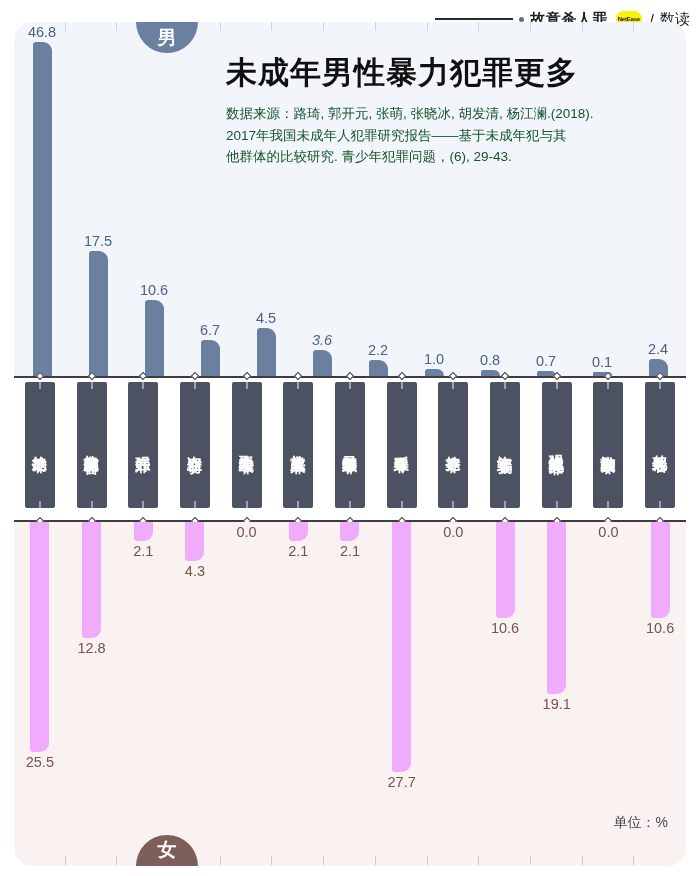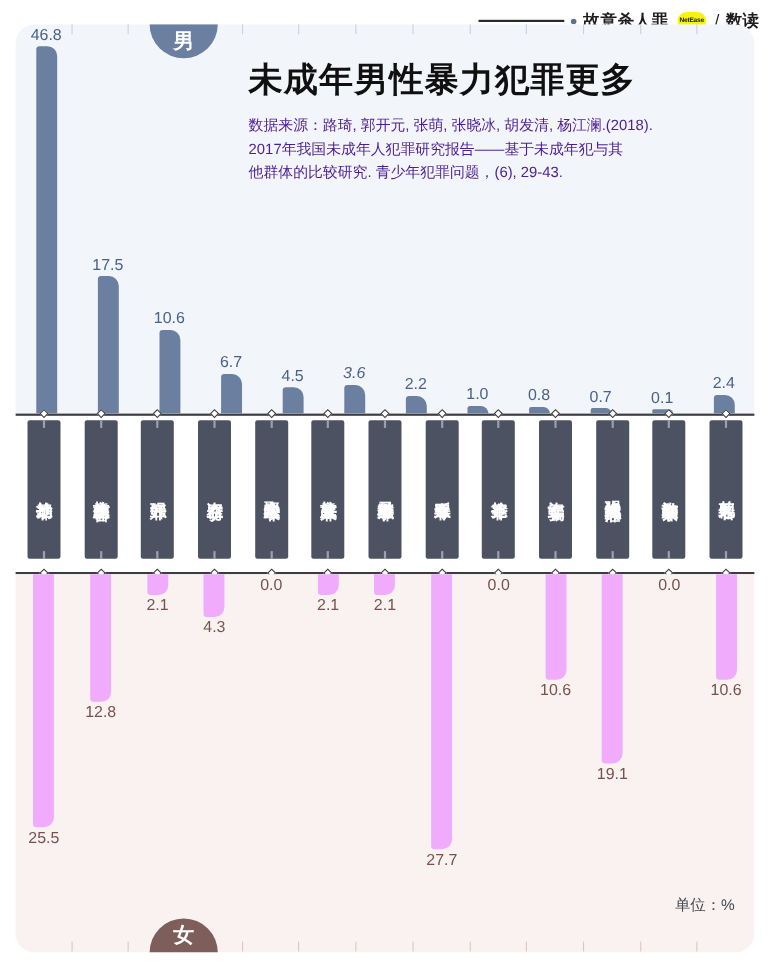--- a/index.html
+++ b/index.html
@@ -23,21 +23,21 @@
   #masthead .brand {
     font-size: 15px; font-weight: bold; color: #1c1c1c; letter-spacing: .5px;
   }
   #masthead .badge {
     display: inline-flex; align-items: center; justify-content: center;
     width: 26px; height: 16px; border-radius: 8px; background: #f7f30a;
     font-size: 6px; font-weight: bold; color: #222; margin: 0 2px;
     letter-spacing: -.2px;
   }
   #masthead .slash { font-size: 15px; color: #1c1c1c; font-weight: 300; }
-  #masthead .section { font-size: 15px; font-weight: bold; color: #1c1c1c; }
+  #masthead .section { font-size: 15px; font-weight: normal; color: #1c1c1c; }
 
   
   #chart {
     position: absolute; left: 14px; top: 22px;
     width: 672px; height: 844px;
     border-radius: 18px;
     overflow: hidden;
   }
   #male-pane   { position: absolute; left:0; top:0;   width:672px; height:354px; background:#f2f5f9; }
   #axis-pane   { position: absolute; left:0; top:354px; width:672px; height:146px; background:#ffffff; }
@@ -131,21 +131,21 @@
     align-items:flex-start; padding-top:2px;
   }
 
   
   #headline { position:absolute; left:212px; top:34px; width:446px; }
   #title {
     font-size:31px; font-weight:bold; color:#101010;
     letter-spacing:1px; line-height:1.12; white-space:nowrap;
   }
   #source {
-    margin-top:12px; font-size:13.5px; color:#4c1d95; line-height:1.62;
+    margin-top:12px; font-size:13.5px; color:#14532d; line-height:1.62;
   }
 
   
   #unit {
     position:absolute; right:18px; bottom:34px;
     font-size:14px; color:#43484f;
   }
 </style>
 </head>
 <body>
@@ -194,21 +194,21 @@
             <div class="bar-m" style="height: 75.6496px;">
               <span class="val-m">10.6</span>
             </div>
           </div>
           <div class="lane">
             <div class="bar-m" style="height: 36.3974px;">
               <span class="val-m">6.7</span>
             </div>
           </div>
           <div class="lane">
-            <div class="bar-m" style="height: 24px;">
+            <div class="bar-m" style="height: 48px;">
               <span class="val-m">4.5</span>
             </div>
           </div>
           <div class="lane">
             <div class="bar-m" style="height: 25.6923px; font-style: italic;">
               <span class="val-m">3.6</span>
             </div>
           </div>
           <div class="lane">
             <div class="bar-m" style="height: 15.7009px;">

